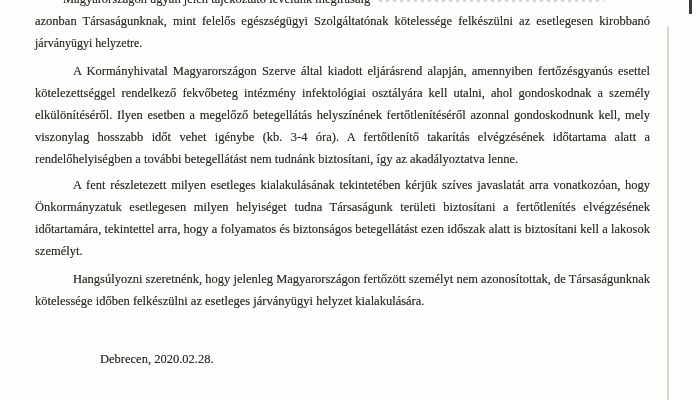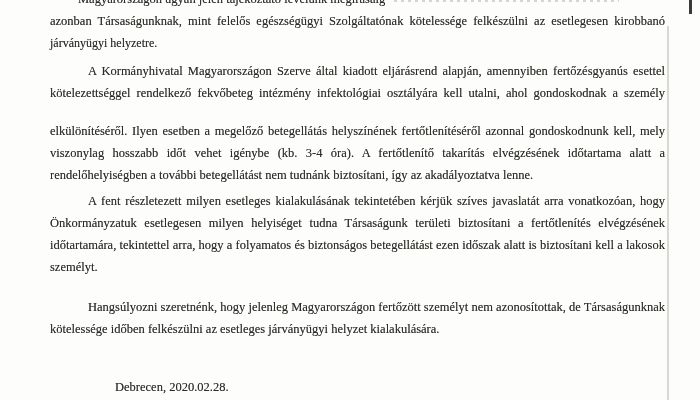--- a/index.html
+++ b/index.html
@@ -9,32 +9,32 @@
     background: #ffffff;
   }
   .page {
     position: relative;
     width: 700px; height: 400px;
     background: #fdfdfb;
     overflow: hidden;
   }
   .textblock {
     position: absolute;
-    left: 50px; top: 0;
+    left: 35px; top: 0;
     width: 615px;
     color: #2e2c29;
     font-size: 12.5px;
     line-height: 22px;
     text-shadow: 0 0 0.6px rgba(60,55,50,0.55);
   }
   .para { margin: 0; }
   .p-0 { margin-top: -12px; }
   .p-1 { margin-top: 6px; }
   .p-2 { margin-top: 4px; }
-  .p-3 { margin-top: 18px; }
+  .p-3 { margin-top: 6px; }
   .tl { width: 615px; }
   .jl { text-align: justify; text-align-last: justify; }
   .ll { text-align: left; }
   .ind  { padding-left: 38px; box-sizing: border-box; }
   .ind1 { padding-left: 28px; box-sizing: border-box; }
   .clipped { white-space: nowrap; overflow: visible; }
   .faded-strip {
     display: inline-block;
     width: 225px; height: 5px;
     margin-left: 9px;
@@ -71,21 +71,21 @@
   <div class="textblock">
     <div id="paragraphs">
         <div class="para p-0">
           <div class="tl ll ind1 clipped">Magyarországon ugyan jelen tájékoztató levelünk megírásáig<span class="faded-strip"></span></div>
           <div class="tl jl" style="font-size: 12.5px;">azonban Társaságunknak, mint felelős egészségügyi Szolgáltatónak kötelessége felkészülni az esetlegesen kirobbanó</div>
           <div class="tl ll" style="font-size: 12px;">járványügyi helyzetre.</div>
         </div>
         <div class="para p-1">
           <div class="tl jl ind" style="font-size: 12.5px;">A Kormányhivatal Magyarországon Szerve által kiadott eljárásrend alapján, amennyiben fertőzésgyanús esettel</div>
           <div class="tl jl" style="font-size: 12.5px;">kötelezettséggel rendelkező fekvőbeteg intézmény infektológiai osztályára kell utalni, ahol gondoskodnak a személy</div>
-          <div class="tl jl" style="font-size: 12.5px; margin-top: 16px;">elkülönítéséről. Ilyen esetben a megelőző betegellátás helyszínének fertőtlenítéséről azonnal gondoskodnunk kell, mely</div>
+          <div class="tl jl" style="font-size: 12.5px;">elkülönítéséről. Ilyen esetben a megelőző betegellátás helyszínének fertőtlenítéséről azonnal gondoskodnunk kell, mely</div>
           <div class="tl jl" style="font-size: 12.5px;">viszonylag hosszabb időt vehet igénybe (kb. 3-4 óra). A fertőtlenítő takarítás elvégzésének időtartama alatt a</div>
           <div class="tl ll" style="font-size: 12.5px;">rendelőhelyiségben a további betegellátást nem tudnánk biztosítani, így az akadályoztatva lenne.</div>
         </div>
         <div class="para p-2">
           <div class="tl jl ind" style="font-size: 12.5px;">A fent részletezett milyen esetleges kialakulásának tekintetében kérjük szíves javaslatát arra vonatkozóan, hogy</div>
           <div class="tl jl" style="font-size: 12.5px;">Önkormányzatuk esetlegesen milyen helyiséget tudna Társaságunk területi biztosítani a fertőtlenítés elvégzésének</div>
           <div class="tl jl" style="font-size: 12.5px;">időtartamára, tekintettel arra, hogy a folyamatos és biztonságos betegellátást ezen időszak alatt is biztosítani kell a lakosok</div>
           <div class="tl ll" style="font-size: 12.5px;">személyt.</div>
         </div>
         <div class="para p-3">

